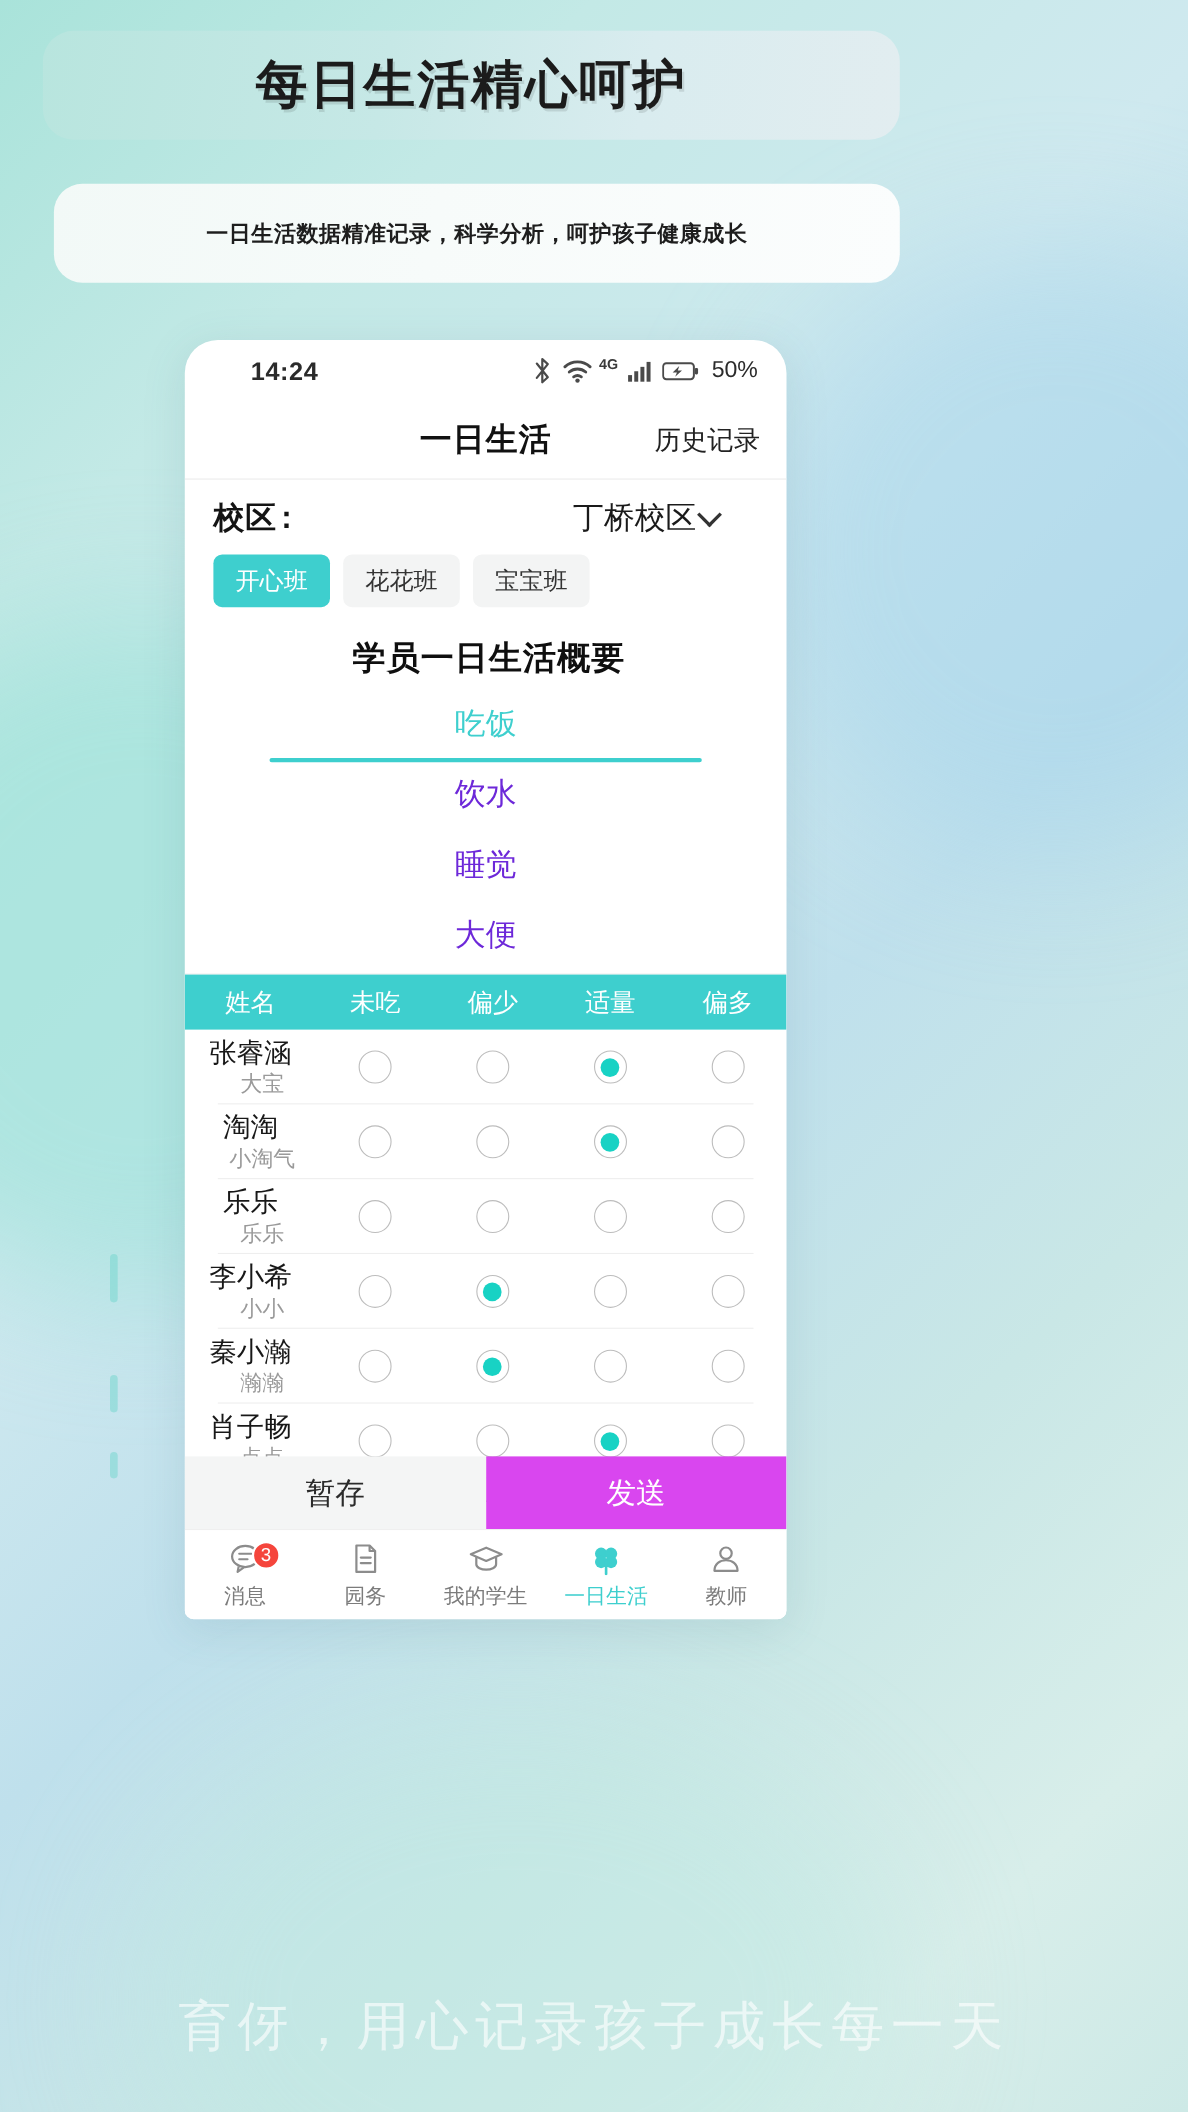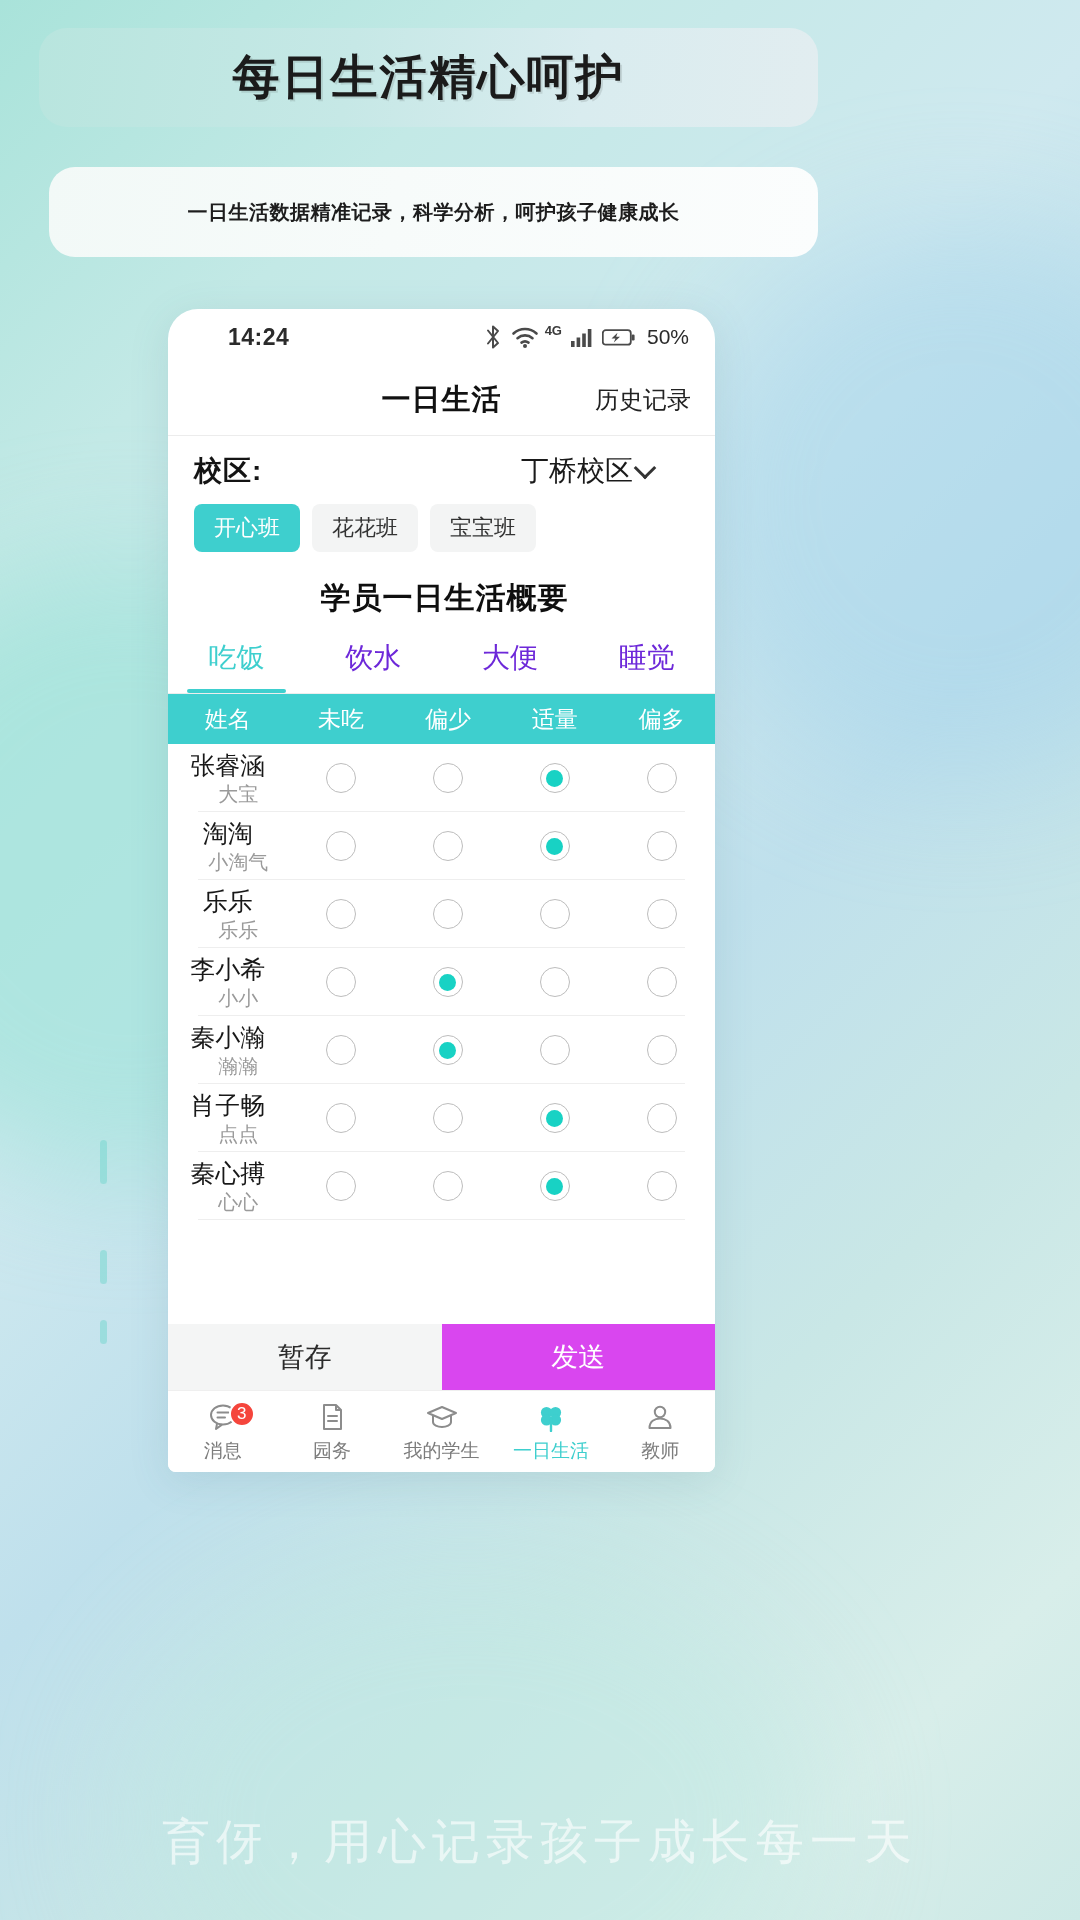--- a/index.html
+++ b/index.html
@@ -53,36 +53,36 @@
     font-size:29px;font-weight:bold;color:#111;letter-spacing:1px;
   }
   .navbar .nav-action{
     margin-left:auto;margin-right:24px;font-size:24px;color:#222;position:relative;z-index:2;
   }
   .divider-hair{height:1px;background:#ececec;}
 
   .campus{
     display:flex;align-items:center;padding:16px 26px 6px 26px;
   }
-  .campus-label{font-size:28px;font-weight:bold;color:#141414;letter-spacing:1px;}
+  .campus-label{font-size:28px;font-weight:bold;color:#141414;letter-spacing:1px;font-family:Liberation Mono, monospace;}
   .campus-value{
     margin-left:auto;display:flex;align-items:center;gap:4px;
     font-size:28px;color:#1a1a1a;margin-right:36px;
   }
   .chev{width:16px;height:16px;border-right:3px solid #333;border-bottom:3px solid #333;transform:rotate(45deg);margin-top:-7px;}
 
   .classchips{display:flex;gap:12px;padding:8px 26px 4px 26px;}
   .chip{
     padding:9px 20px;border-radius:8px;font-size:22px;color:#333;background:#f3f4f4;
   }
   .chip.active{background:#3ecfce;color:#fff;}
 
   .section-title{text-align:center;font-size:30px;font-weight:bold;color:#0f0f0f;margin:22px 18px 4px 0;letter-spacing:1px;padding-left:24px;}
 
-  .segtabs{display:flex;position:relative;margin-top:10px;}
+  .segtabs{display:flex;position:relative;margin-top:10px;flex-direction:column;}
   .segtab{flex:1;text-align:center;font-size:28px;color:#6d28d9;padding:10px 0 16px 0;position:relative;}
   .segtab.active{color:#3ecfce;}
   .segtab.active:after{
     content:"";position:absolute;left:14%;right:14%;bottom:0;height:4px;background:#3ecfce;border-radius:2px;
   }
   .segline{height:1px;background:#ededed;}
 
   .thead{display:flex;background:#3ecfce;height:50px;align-items:center;}
   .thead div{flex:1;text-align:center;font-size:23px;color:#ffffff;}
   .thead div:first-child{flex:1.12;}
@@ -211,22 +211,22 @@
     <div class="chip active">开心班</div>
     <div class="chip">花花班</div>
     <div class="chip">宝宝班</div>
   </div>
 
   <div class="section-title">学员一日生活概要</div>
 
   <div class="segtabs">
     <div class="segtab active">吃饭</div>
     <div class="segtab">饮水</div>
+    <div class="segtab">睡觉</div>
     <div class="segtab">大便</div>
-    <div class="segtab">睡觉</div>
   </div>
   <div class="segline"></div>
 
   <div class="thead">
     <div>姓名</div>
     <div>未吃</div>
     <div>偏少</div>
     <div>适量</div>
     <div>偏多</div>
   </div>

